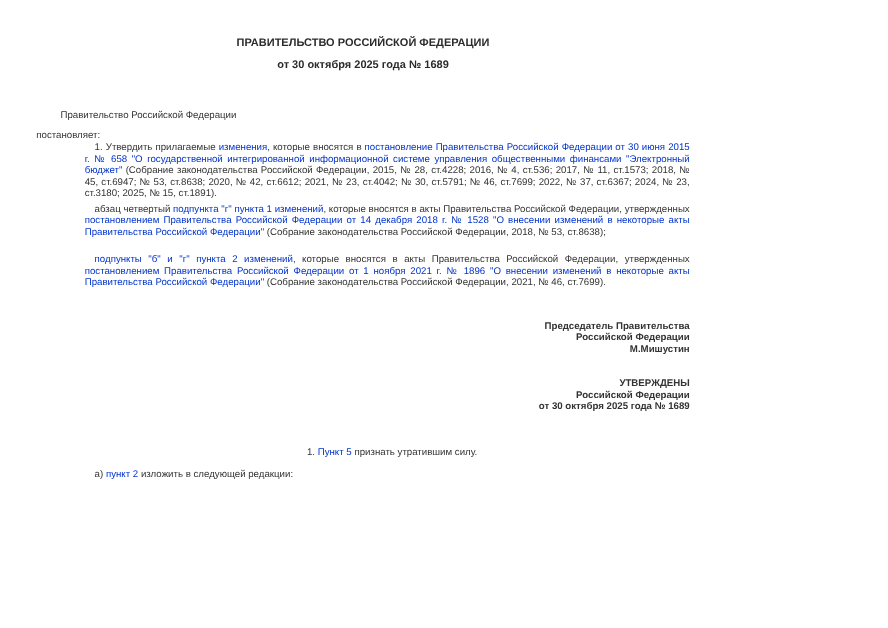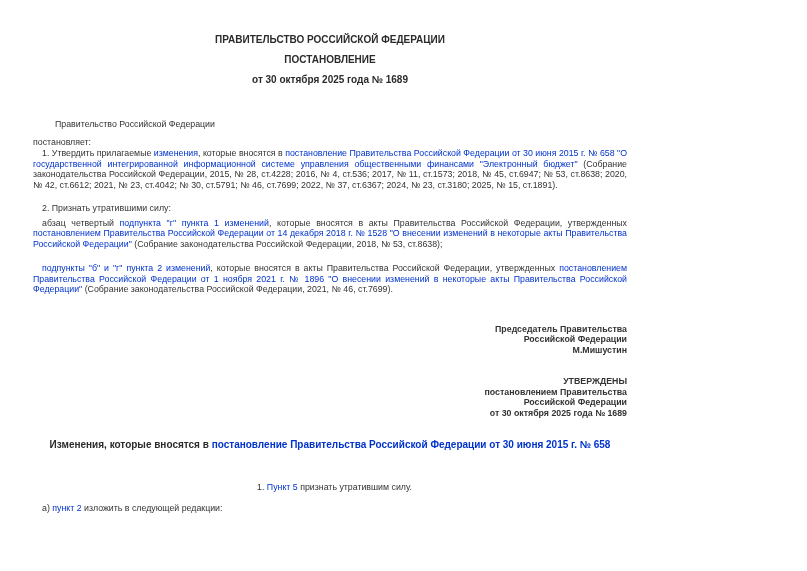--- a/index.html
+++ b/index.html
@@ -11,21 +11,21 @@
     overflow:hidden;
     font-family:"Liberation Sans","DejaVu Sans",sans-serif;
     color:#333333;
     padding:34px 38px 0 33px;
   }
   .h-line { font-size:10px; font-weight:bold; color:#2b2b2b; line-height:12px; text-align:center; }
   .h-line + .h-line { margin-top:8px; }
   .doc-title { margin-top:13px; font-size:10px; font-weight:bold; line-height:12px; text-align:center; color:#2b2b2b; }
   .lnk { color:#0033cc; text-decoration:none; cursor:pointer; }
   .body-p { font-size:8.8px; line-height:10.5px; text-align:justify; color:#333333; }
-  .indent { text-indent:9px; }
+  .indent { text-indent:9px;margin-left:44px; }
   .intro { margin-top:33px; text-indent:22px; text-align:left; }
   .enacts { margin-top:7px; text-align:left; }
   .clause1 { margin-top:1px; }
   .clause2 { margin-top:13px; }
   .clause2a { margin-top:4px; }
   .clause2b { margin-top:14px; }
   .right-block { text-align:right; font-size:8.8px; line-height:10.5px; color:#333333;font-weight:bold; }
   .sig { margin-top:29px; }
   .approved { margin-top:21px; }
   .section-heading { margin-top:21px; font-size:10px; font-weight:bold; line-height:12px; text-align:center; color:#2b2b2b; }
@@ -33,50 +33,46 @@
   .amend-p2 { margin-top:7px; }
   .amend-p3 { margin-top:10px; text-align:left; }
 </style>
 </head>
 <body>
 
 <div class="page">
 
   <div>
     <div class="h-line">ПРАВИТЕЛЬСТВО РОССИЙСКОЙ ФЕДЕРАЦИИ</div>
-    <div class="h-line">ПОСТАНОВЛЕНИЕ</div>
     <div class="h-line">от 30 октября 2025 года № 1689</div>
   </div>
 
 
   <p class="body-p intro">Правительство Российской Федерации</p>
 
   <p class="body-p enacts">постановляет:</p>
 
   <p class="body-p indent clause1"><span>1. Утвердить прилагаемые </span><a class="lnk">изменения</a><span>, которые вносятся в </span><a class="lnk">постановление Правительства Российской Федерации от 30 июня 2015 г. № 658 "О государственной интегрированной информационной системе управления общественными финансами "Электронный бюджет"</a><span> (Собрание законодательства Российской Федерации, 2015, № 28, ст.4228; 2016, № 4, ст.536; 2017, № 11, ст.1573; 2018, № 45, ст.6947; № 53, ст.8638; 2020, № 42, ст.6612; 2021, № 23, ст.4042; № 30, ст.5791; № 46, ст.7699; 2022, № 37, ст.6367; 2024, № 23, ст.3180; 2025, № 15, ст.1891).</span></p>
 
-  <p class="body-p indent clause2">2. Признать утратившими силу:</p>
 
   <p class="body-p indent clause2a"><span>абзац четвертый </span><a class="lnk">подпункта "г" пункта 1 изменений</a><span>, которые вносятся в акты Правительства Российской Федерации, утвержденных </span><a class="lnk">постановлением Правительства Российской Федерации от 14 декабря 2018 г. № 1528 "О внесении изменений в некоторые акты Правительства Российской Федерации"</a><span> (Собрание законодательства Российской Федерации, 2018, № 53, ст.8638);</span></p>
 
   <p class="body-p indent clause2b"><a class="lnk">подпункты "б" и "г" пункта 2 изменений</a><span>, которые вносятся в акты Правительства Российской Федерации, утвержденных </span><a class="lnk">постановлением Правительства Российской Федерации от 1 ноября 2021 г. № 1896 "О внесении изменений в некоторые акты Правительства Российской Федерации"</a><span> (Собрание законодательства Российской Федерации, 2021, № 46, ст.7699).</span></p>
 
   <div class="right-block sig">
     <div>Председатель Правительства</div>
     <div>Российской Федерации</div>
     <div>М.Мишустин</div>
   </div>
 
   <div class="right-block approved">
     <div>УТВЕРЖДЕНЫ</div>
-    <div>постановлением Правительства</div>
     <div>Российской Федерации</div>
     <div>от 30 октября 2025 года № 1689</div>
   </div>
 
-  <div class="section-heading"><span>Изменения, которые вносятся в </span><a class="lnk">постановление Правительства Российской Федерации от 30 июня 2015 г. № 658</a></div>
 
   <p class="body-p indent amend-p1"><span>1. </span><a class="lnk">Пункт 5</a><span> признать утратившим силу.</span></p>
 
 
   <p class="body-p indent amend-p3"><span>а) </span><a class="lnk">пункт 2</a><span> изложить в следующей редакции:</span></p>
 
 </div>
 
 </body></html>

